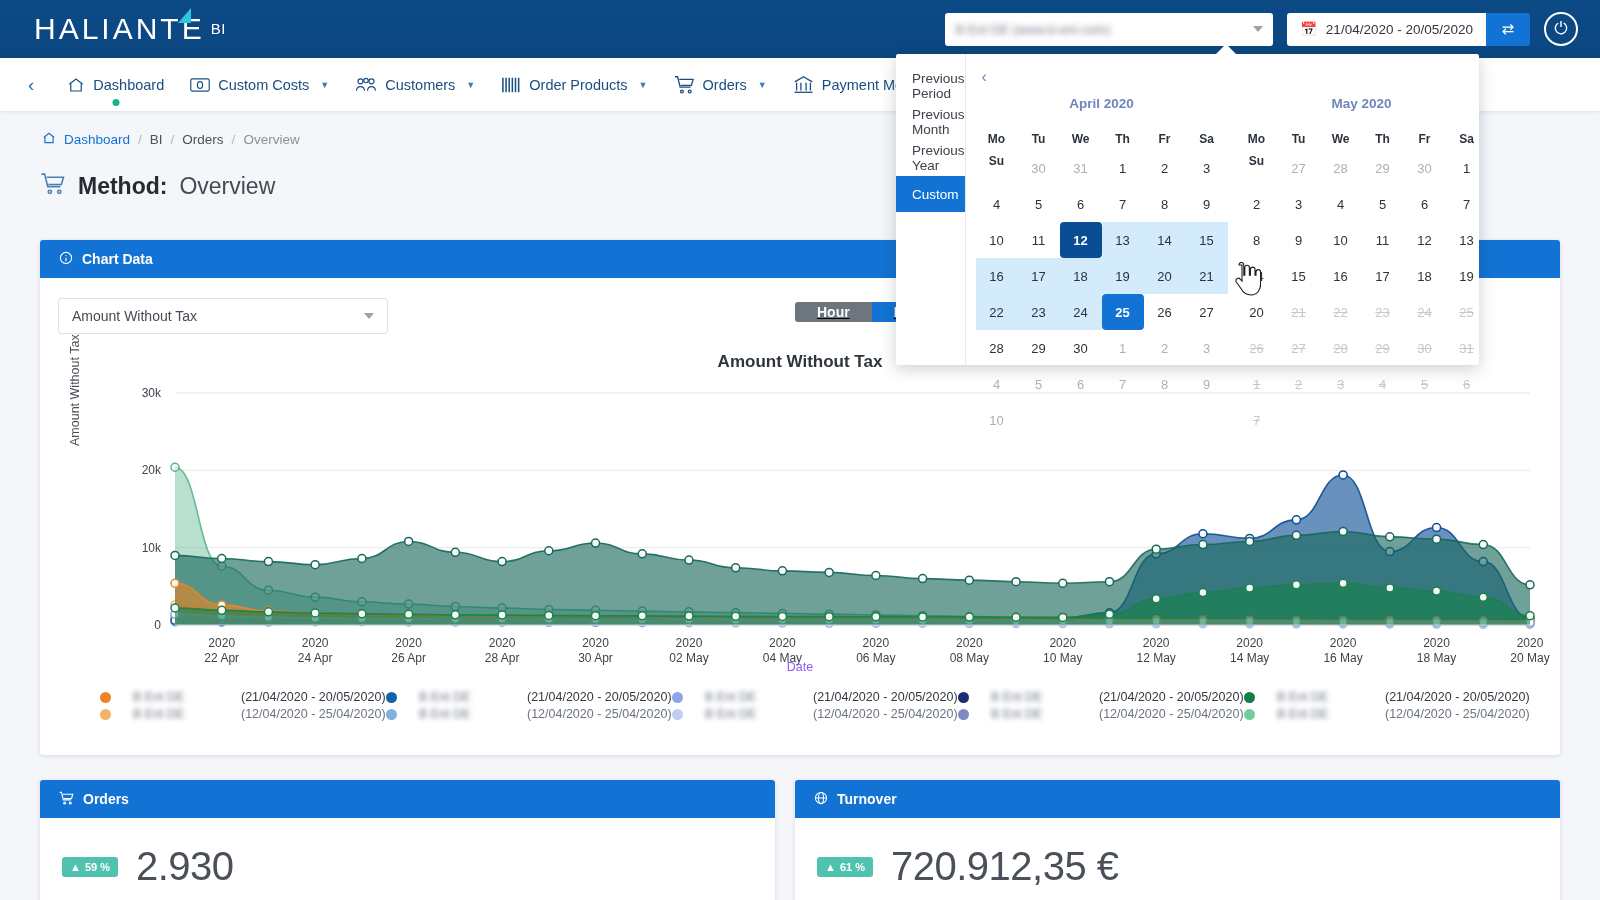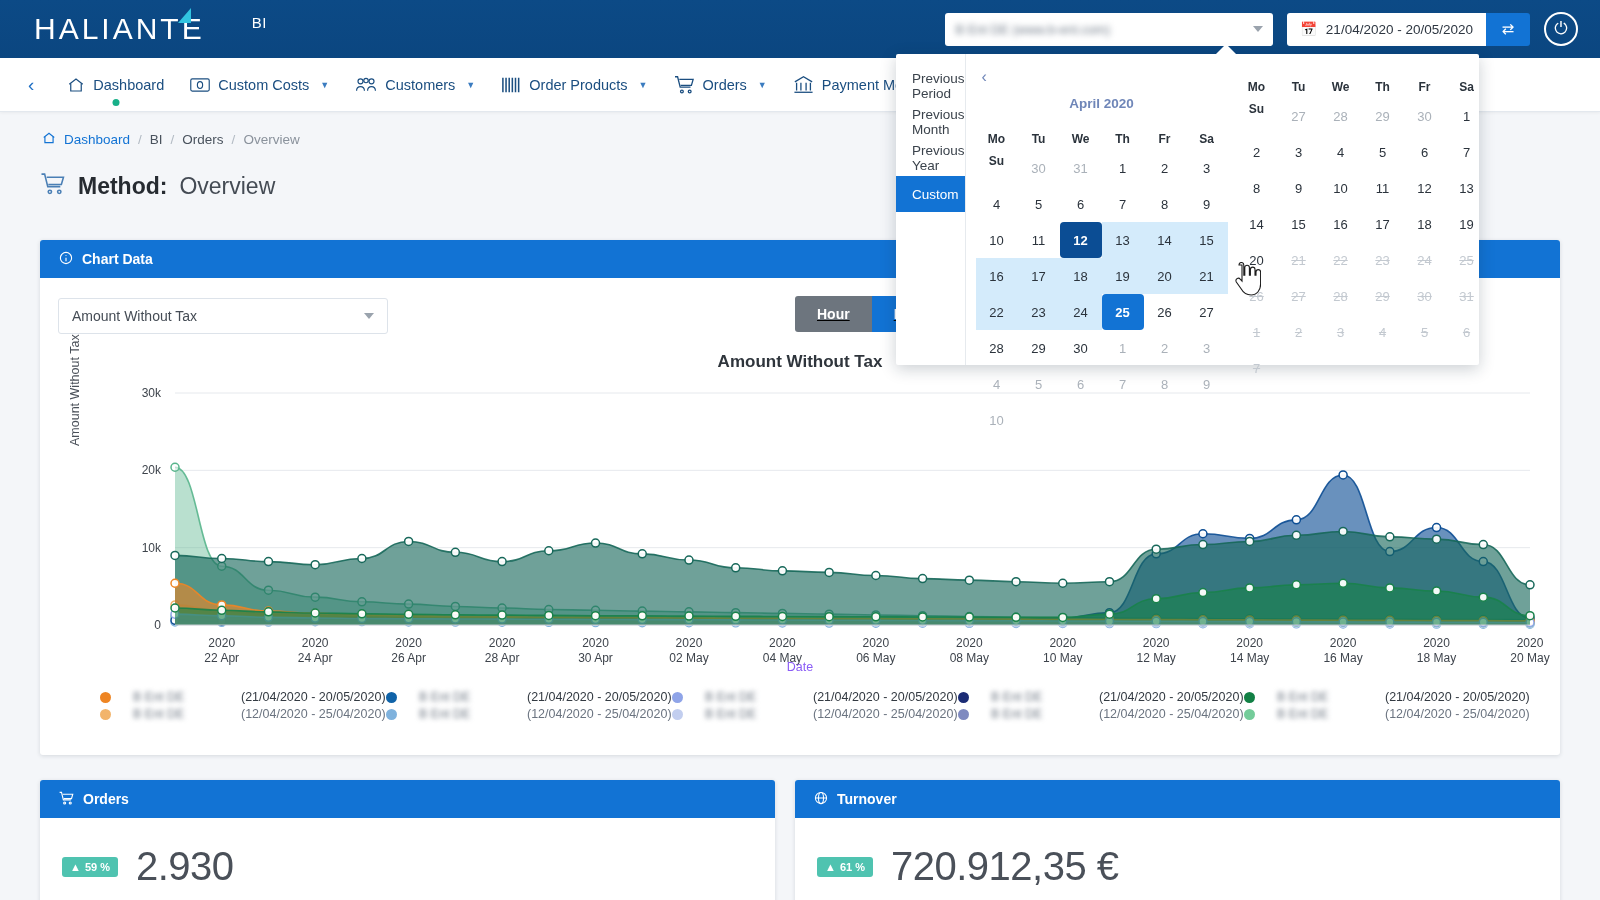--- a/index.html
+++ b/index.html
@@ -12,21 +12,21 @@
   }
 
   
   .topbar {
     position: absolute; top: 0; left: 0;
     width: 1600px; height: 58px;
     background: linear-gradient(180deg, #0c4a86 0%, #0b4680 100%);
     display: flex; align-items: center;
     z-index: 30;
   }
-  .logo-wrap { margin-left: 34px; display: flex; align-items: flex-start; gap: 41px; }
+  .logo-wrap { margin-left: 34px; display: flex; align-items: center; }
   .logo-text {
     font-size: 30px; letter-spacing: 3px; color: #ffffff;
     font-weight: 300; line-height: 1; position: relative;
     font-family: "Liberation Sans", sans-serif;
   }
   .logo-tick {
     position: absolute; width: 0; height: 0; top: -6px; left: 144px;
     border-left: 13px solid transparent;
     border-bottom: 15px solid #31c4e0;
   }
@@ -123,22 +123,22 @@
   }
   .chart-card { top: 240px; left: 40px; width: 1520px; height: 515px; }
 
   .select-box {
     position: absolute; top: 58px; left: 18px;
     width: 330px; height: 36px; border: 1px solid #dde3ea; border-radius: 3px;
     display: flex; align-items: center; padding: 0 13px;
     font-size: 14px; color: #454c55; background: #fff; cursor: pointer;
   }
   .toggle-group {
-    position: absolute; top: 56px; left: 755px; display: flex;
-    border-radius: 3px; overflow: hidden; height: 36px; text-decoration: underline;
+    position: absolute; top: 62px; left: 755px; display: flex;
+    border-radius: 3px; overflow: hidden; height: 20px; text-decoration: underline;
   }
   .tg-btn {
     padding: 0 22px; display: flex; align-items: center; justify-content: center;
     font-size: 14px; font-weight: 700; cursor: pointer;
   }
   .tg-off { background: #6d757e; color: #fff; }
   .tg-on  { background: #1273d4; color: #fff; }
 
   .chart-title {
     position: absolute; top: 112px; left: 0; width: 100%;
@@ -919,20 +919,21 @@
           <div class="cal-cell muted">4</div>
           <div class="cal-cell muted">5</div>
           <div class="cal-cell muted">6</div>
           <div class="cal-cell muted">7</div>
           <div class="cal-cell muted">8</div>
           <div class="cal-cell muted">9</div>
           <div class="cal-cell muted">10</div>
         </div>
       </div>
       <div class="cal">
+        <div class="cal-title">May 2020</div>
         <div class="cal-grid">
           <div class="cal-dow">Mo</div>
           <div class="cal-dow">Tu</div>
           <div class="cal-dow">We</div>
           <div class="cal-dow">Th</div>
           <div class="cal-dow">Fr</div>
           <div class="cal-dow">Sa</div>
           <div class="cal-dow">Su</div>
           <div class="cal-cell muted">27</div>
           <div class="cal-cell muted">28</div>

